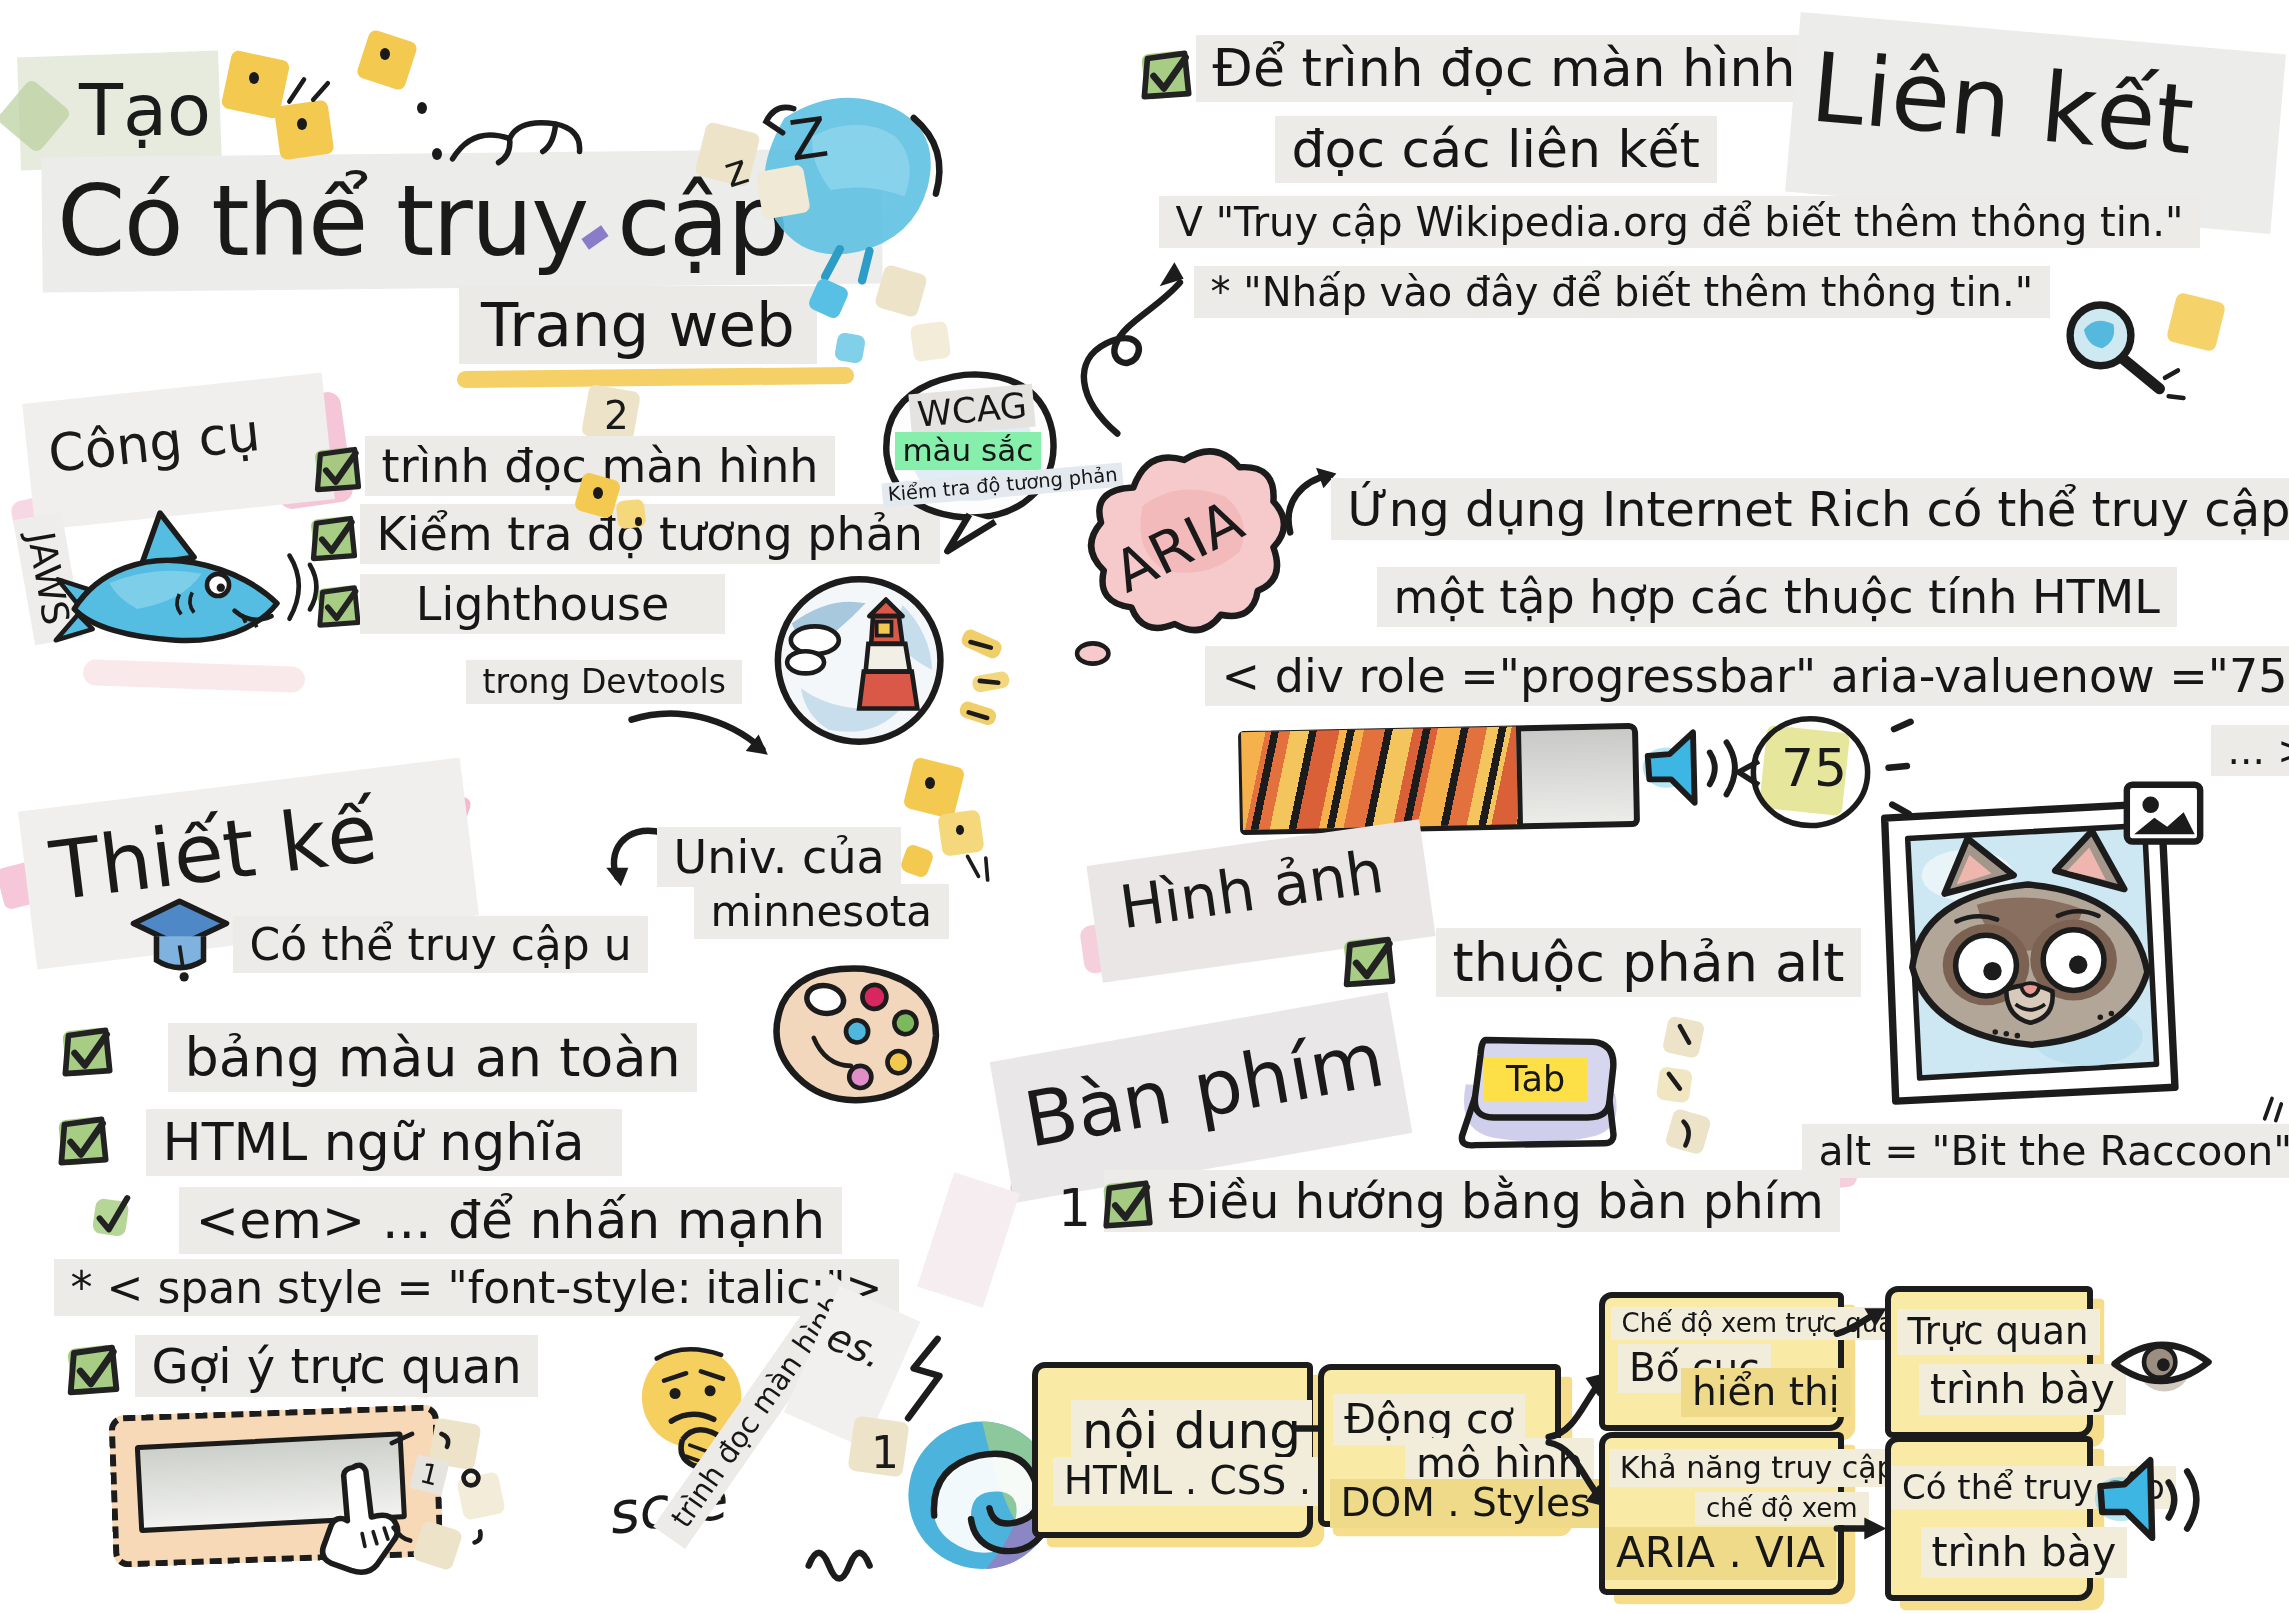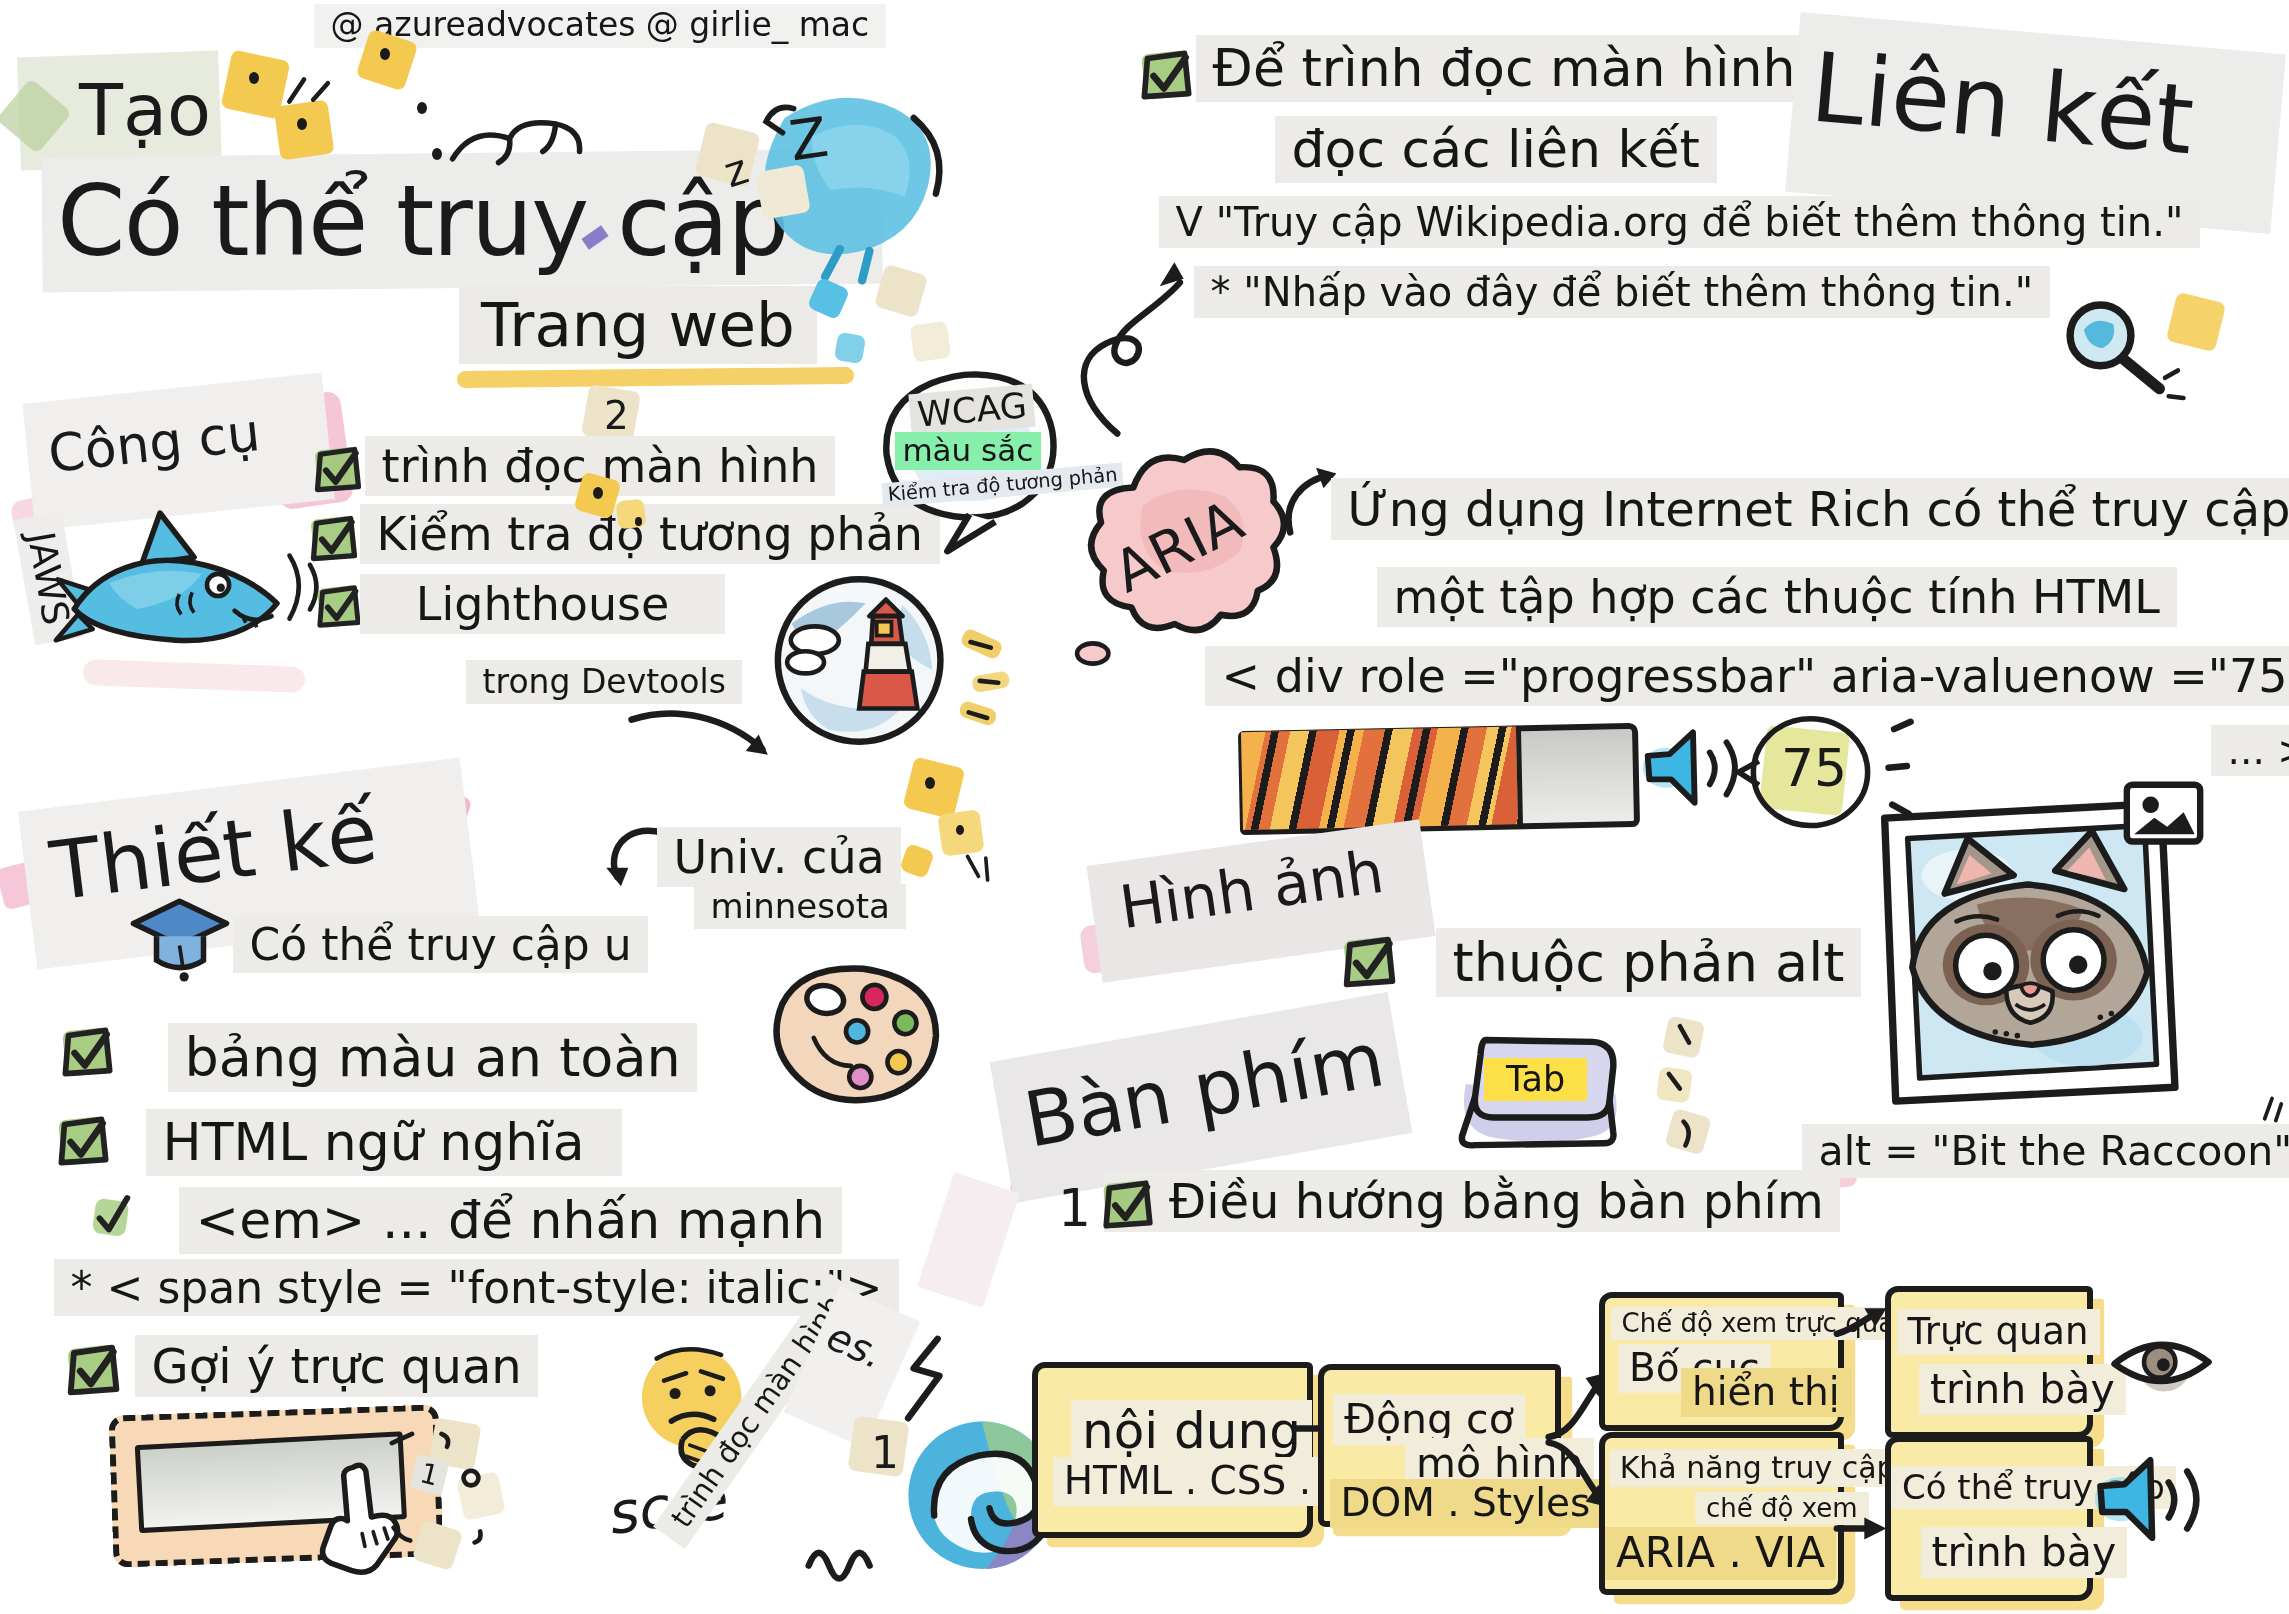--- a/index.html
+++ b/index.html
@@ -37,21 +37,20 @@
       </g>
       <g id="spk">
         <ellipse cx="30" cy="52" rx="28" ry="24" fill="#7fd2ea" opacity="0.55"></ellipse>
         <path d="M8,38 L34,36 L62,10 L64,94 L36,66 L10,66 Z" fill="#3db6e3" stroke="#1c1c1c" stroke-width="7" stroke-linejoin="round"></path>
         <path d="M82,34 q12,18 0,38" fill="none" stroke="#1c1c1c" stroke-width="7" stroke-linecap="round"></path>
         <path d="M102,22 q20,30 0,62" fill="none" stroke="#1c1c1c" stroke-width="7" stroke-linecap="round"></path>
       </g>
     </defs>
   </svg>
 
-  <div class="strip" style="left:314px;top:3.7px;font-size:33px;background:#f1f1ef">@ azureadvocates @ girlie_ mac</div>
 
   <div class="card" style="left:18.5px;top:54px;width:201px;height:113px;background:#e6ebdd;transform:rotate(-2deg)"></div>
   <div class="dia" style="left:7.4px;top:89px;width:54px;height:54px;background:#b9cf9b;opacity:.7;transform:rotate(40deg)"></div>
   <div class="abs" style="left:79px;top:68px;font-size:72px">Tạo</div>
 
   <div class="card" style="left:42px;top:153px;width:840px;height:135px;background:#ececea;transform:rotate(-0.6deg)"></div>
   <div class="abs" style="left:57px;top:164px;font-size:98px;letter-spacing:-1.8px">Có thể truy cập</div>
 
   <div class="strip" style="left:459px;top:286px;font-size:61px;background:#eceae7;padding:1.8px 22px">Trang web</div>
   <div class="abs" style="left:457px;top:369px;width:397px;height:16.6px;background:#f2c84b;border-radius:8.3px;opacity:.85;transform:rotate(-0.6deg)"></div>
@@ -229,21 +228,21 @@
   <div class="dia pk" style="left:426px;top:792px;width:41px;height:41px;transform:rotate(20deg)"></div>
   <div class="dia pk" style="left:0px;top:864px;width:42px;height:42px;transform:rotate(-14deg);opacity:.8"></div>
   <div class="card" style="left:26px;top:784px;width:445px;height:159px;transform:rotate(-7deg)"></div>
   <div class="abs" style="left:50px;top:805px;font-size:81px;transform:rotate(-7deg)">Thiết kế</div>
 
   <svg style="left:595px;top:820px;width:74px;height:92px" viewBox="0 0 80 100">
     <path d="M74,14 C30,2 12,38 24,62" fill="none" stroke="#1c1c1c" stroke-width="7" stroke-linecap="round"></path>
     <path d="M28,72 L12,52 L36,52 Z" fill="#1c1c1c"></path>
   </svg>
   <div class="strip" style="left:657px;top:827px;font-size:46px">Univ. của</div>
-  <div class="strip" style="left:694px;top:884px;font-size:34px">minnesota</div>
+  <div class="strip" style="left:694px;top:884px;font-size:42px">minnesota</div>
 
   <svg style="left:127px;top:892px;width:106px;height:96px" viewBox="0 0 115 104">
     <path d="M57,10 L108,34 L57,58 L7,34 Z" fill="#4f88c7" stroke="#1c1c1c" stroke-width="6" stroke-linejoin="round"></path>
     <path d="M32,48 L32,74 Q57,90 83,74 L83,48" fill="#7fb2de" stroke="#1c1c1c" stroke-width="6"></path>
     <path d="M57,58 L61,84" stroke="#1c1c1c" stroke-width="4"></path>
     <circle cx="62" cy="92" r="5" fill="#1c1c1c"></circle>
   </svg>
   <div class="strip" style="left:233px;top:916px;font-size:44px">Có thể truy cập u</div>
 
   <div class="dia" style="left:908px;top:762px;width:52px;height:52px;transform:rotate(14deg)"></div>

